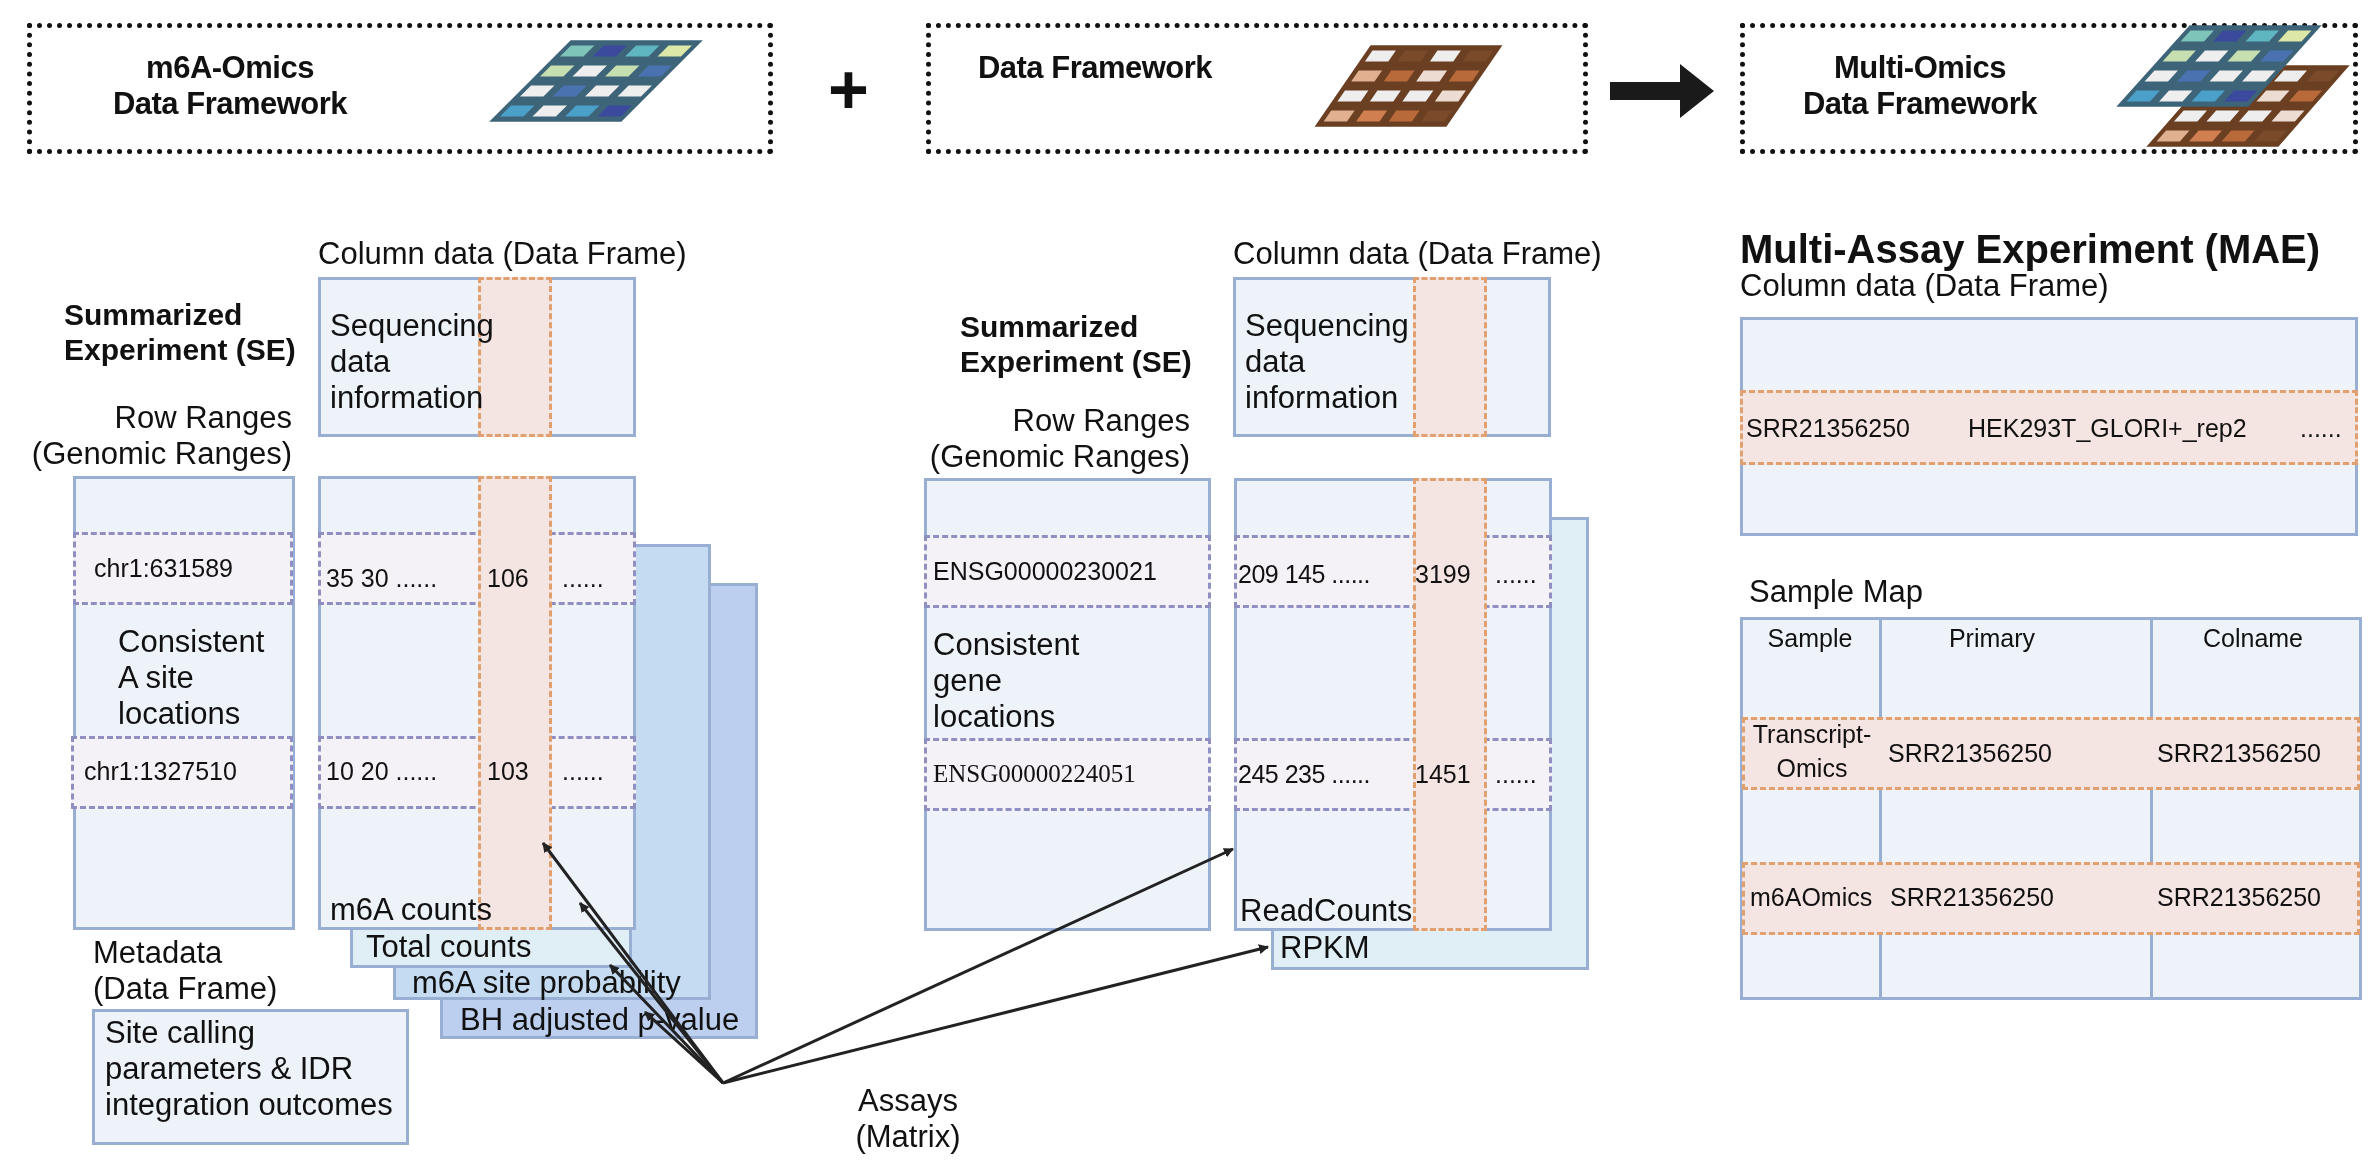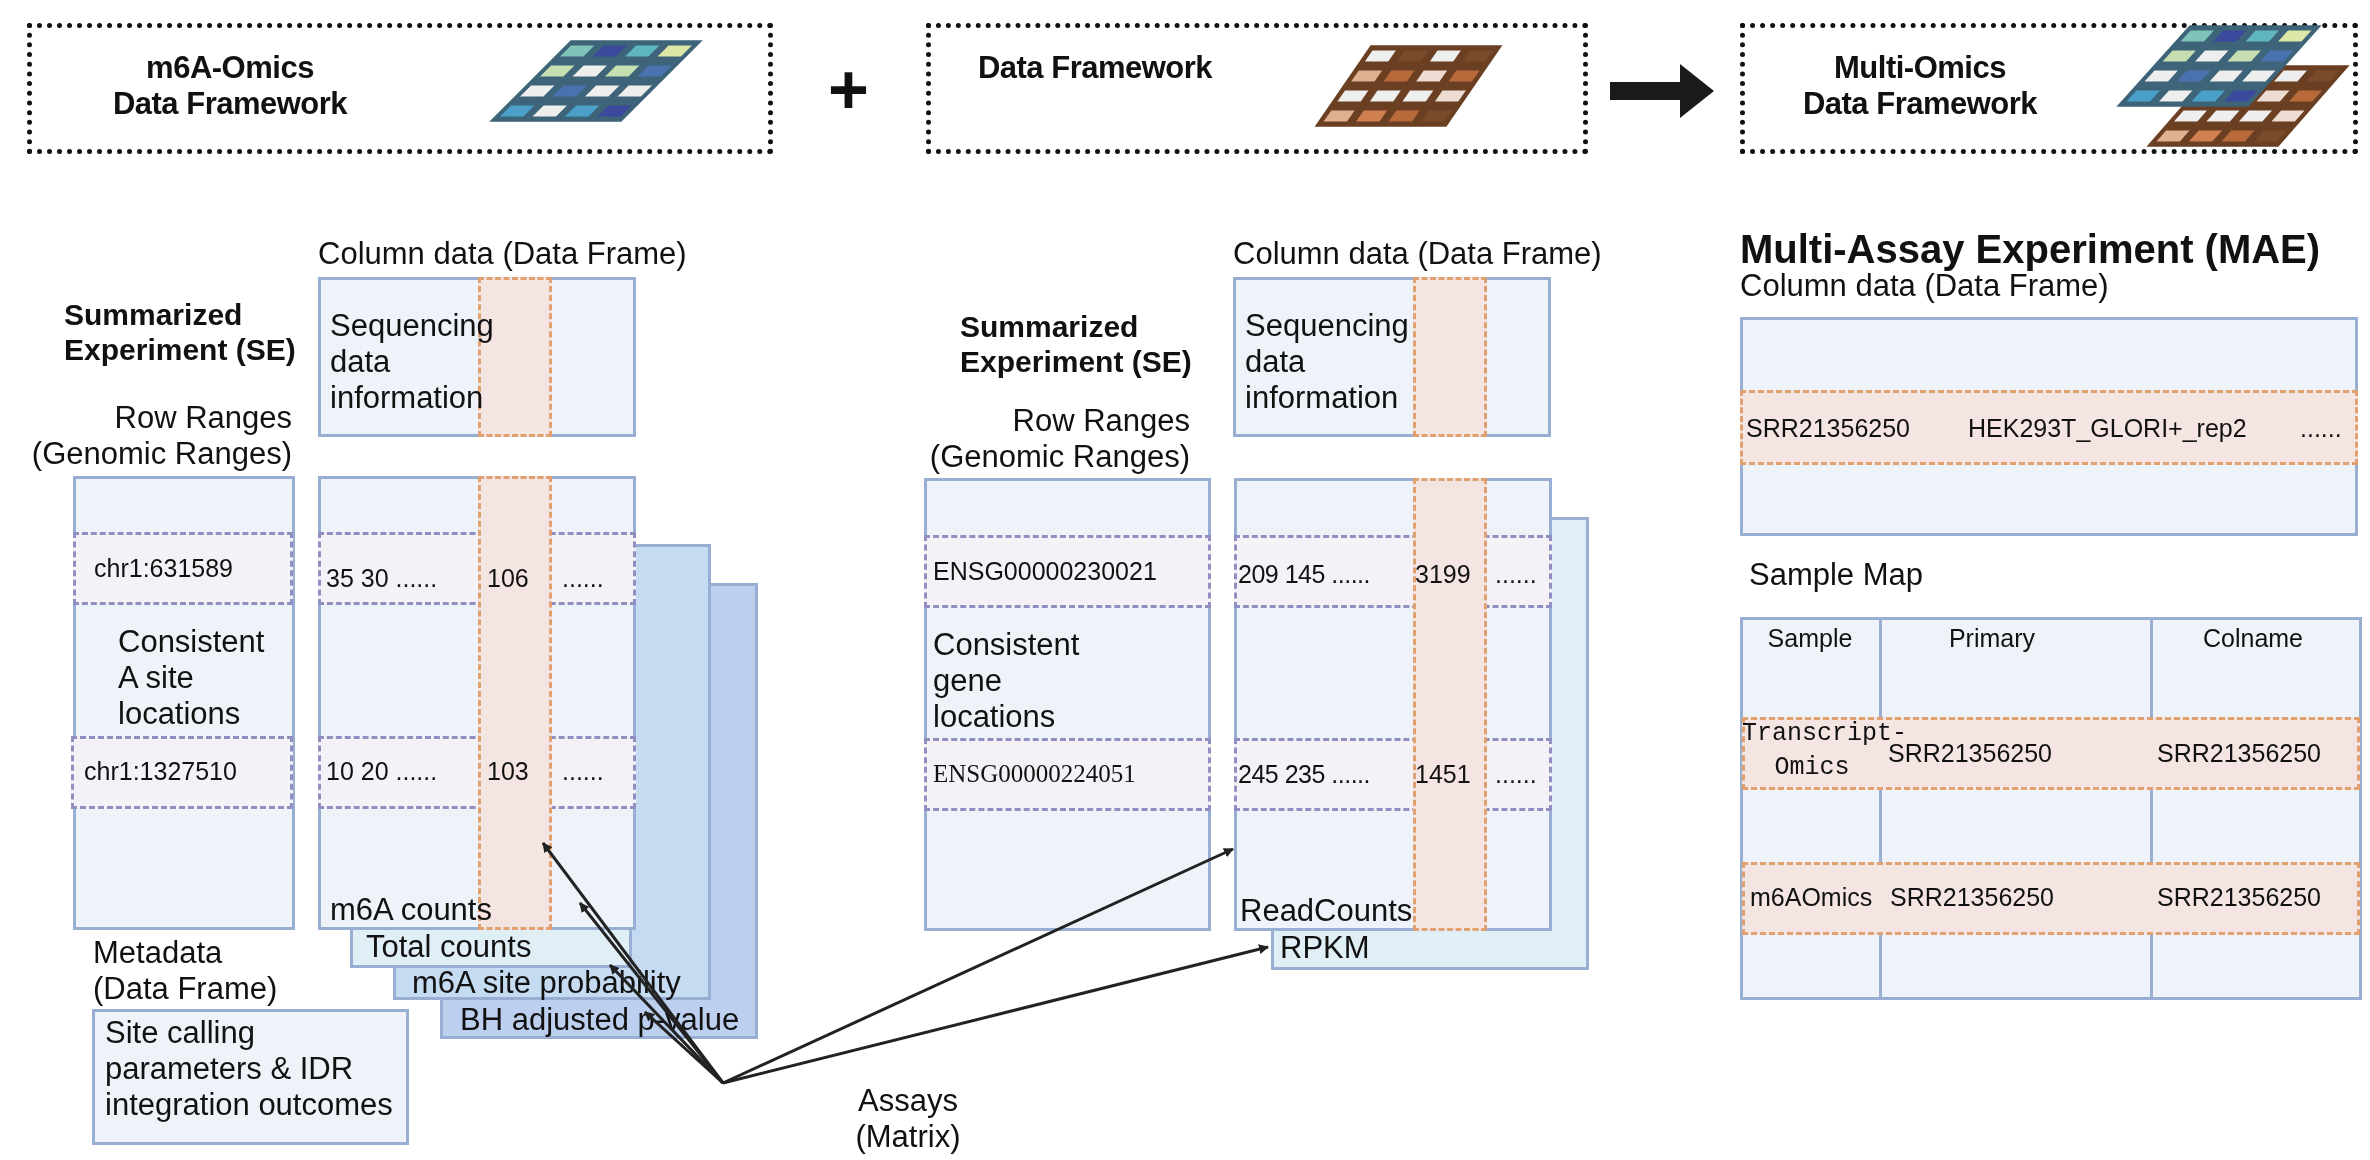--- a/index.html
+++ b/index.html
@@ -248,31 +248,31 @@
 </svg>
 
 <div class="lbl bold" style="left:1740px;top:231px;font-size:40px;">Multi-Assay Experiment (MAE)</div>
 <div class="lbl" style="left:1740px;top:268px;">Column data (Data Frame)</div>
 <div class="panel" style="left:1740px;top:317px;width:618px;height:219px;"></div>
 <div class="stripe" style="left:1740px;top:390px;width:618px;height:75px;"></div>
 <div class="cell" style="left:1746px;top:410px;">SRR21356250</div>
 <div class="cell" style="left:1968px;top:410px;">HEK293T_GLORI+_rep2</div>
 <div class="cell" style="left:2300px;top:410px;">......</div>
 
-<div class="lbl" style="left:1749px;top:557px;">Sample Map</div>
+<div class="lbl" style="left:1749px;top:574px;">Sample Map</div>
 <div class="panel" style="left:1740px;top:617px;width:622px;height:383px;"></div>
 <div class="abs" style="left:1879px;top:620px;width:3px;height:378px;background:#98aed3;"></div>
 <div class="abs" style="left:2150px;top:620px;width:3px;height:378px;background:#98aed3;"></div>
 
 <div class="cell" style="left:1740px;top:620px;width:140px;text-align:center;">Sample</div>
 <div class="cell" style="left:1882px;top:620px;width:220px;text-align:center;">Primary</div>
 <div class="cell" style="left:2153px;top:620px;width:200px;text-align:center;">Colname</div>
 
 <div class="stripe" style="left:1742px;top:717px;width:618px;height:73px;"></div>
-<div class="cell" style="left:1742px;top:717px;width:140px;text-align:center;line-height:34px;font-family:Liberation Mono, monospace;">
+<div class="cell" style="left:1742px;top:717px;width:140px;text-align:center;line-height:34px;">
   <div>Transcript-</div>
   <div>Omics</div>
 </div>
 <div class="cell" style="left:1888px;top:735px;">SRR21356250</div>
 <div class="cell" style="left:2157px;top:735px;">SRR21356250</div>
 
 <div class="stripe" style="left:1742px;top:862px;width:618px;height:73px;"></div>
 <div class="cell" style="left:1750px;top:879px;">m6AOmics</div>
 <div class="cell" style="left:1890px;top:879px;">SRR21356250</div>
 <div class="cell" style="left:2157px;top:879px;">SRR21356250</div>

